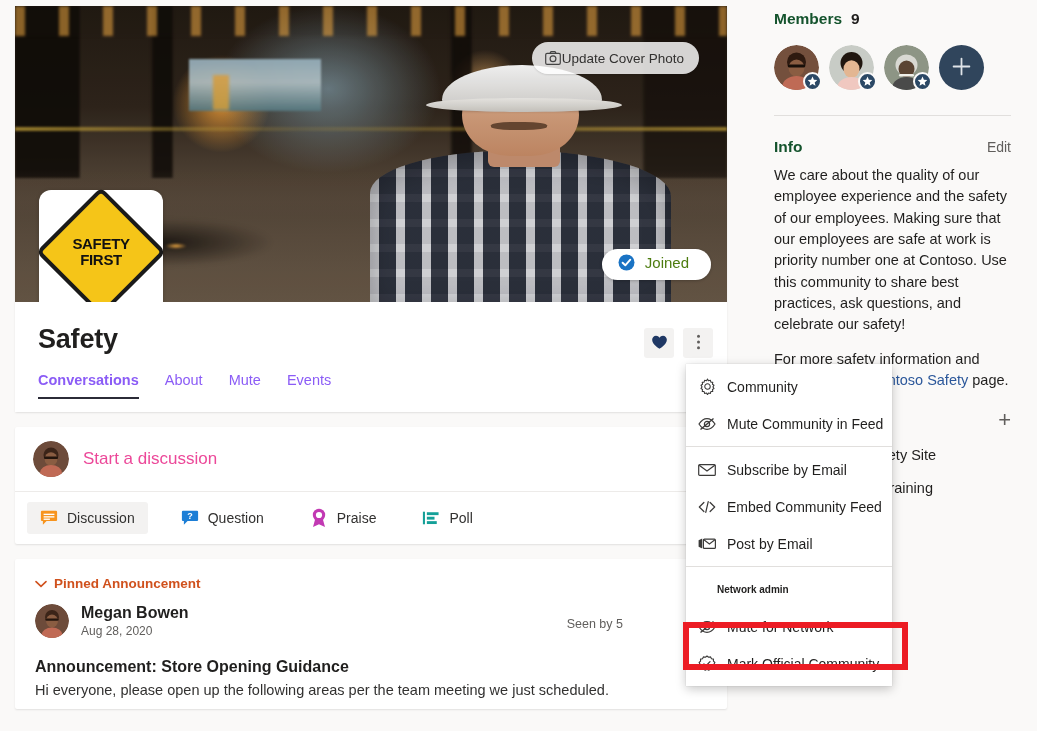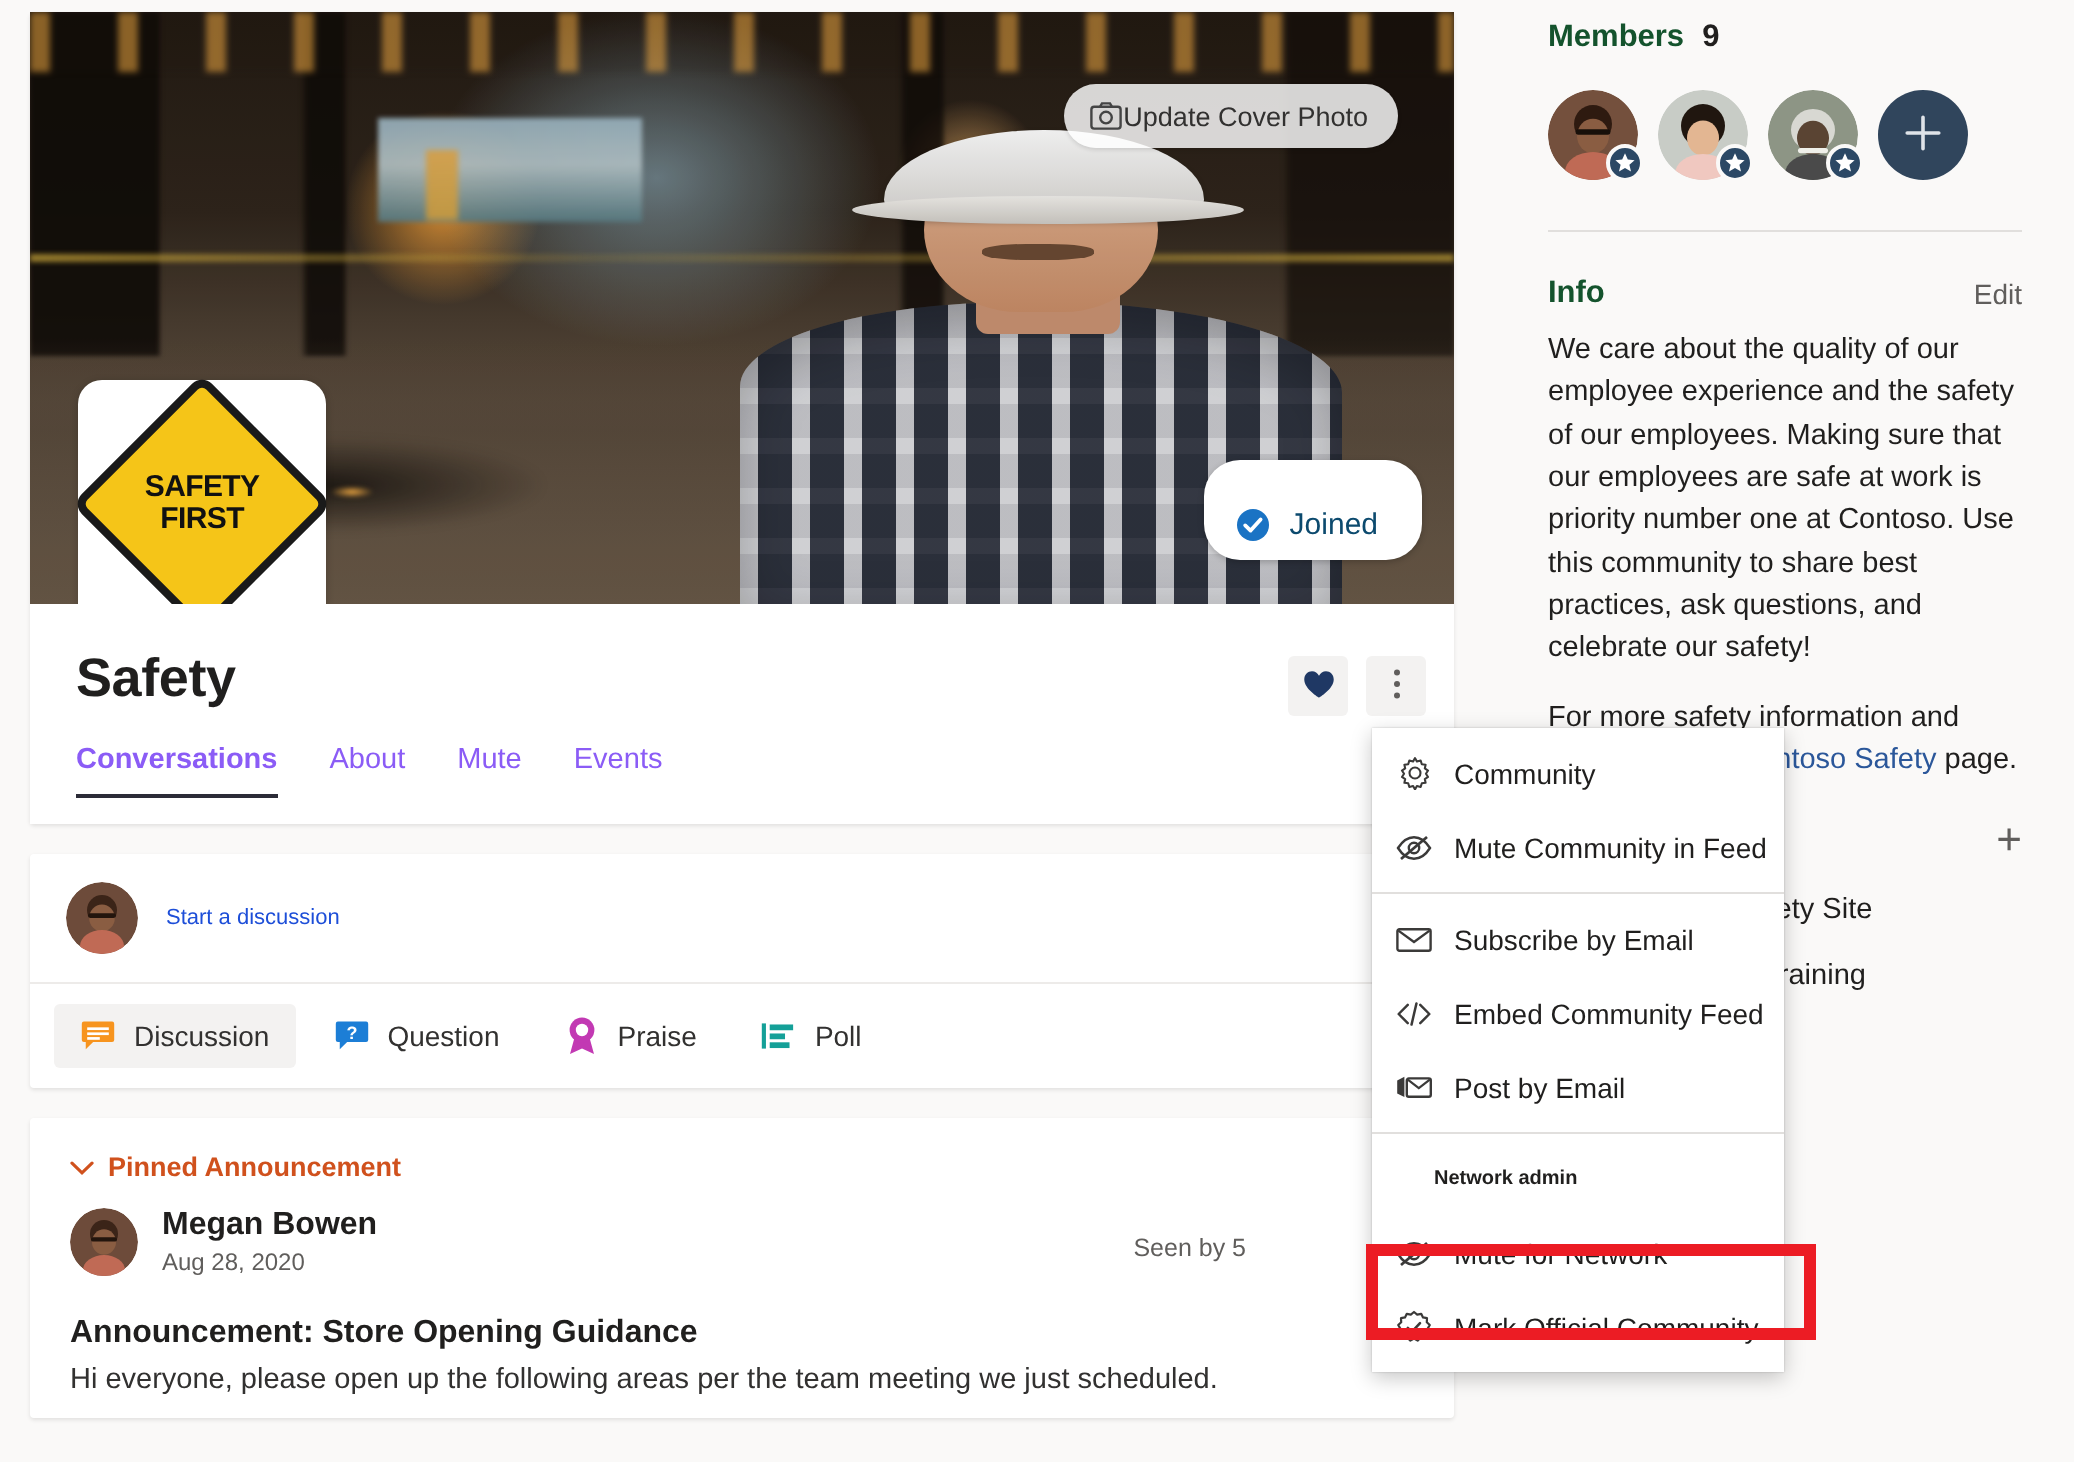--- a/index.html
+++ b/index.html
@@ -121,21 +121,21 @@
     display: flex; align-items: center; gap: 0;
     background: rgba(255,255,255,.82); color: #323130;
     border: none; border-radius: 16px; padding: 7px 15px 7px 12px;
     font-size: 13.5px; font-family: "Liberation Sans", sans-serif; cursor: pointer;
     box-shadow: 0 1px 2px rgba(0,0,0,.12);
   }
   .joined-btn {
     position: absolute; right: 16px; bottom: 22px;
     display: flex; align-items: center; gap: 9px;
     background: #ffffff; border: none; border-radius: 18px;
-    padding: 23px 22px 9px 16px; font-size: 15px; color: #0c4a6e;
+    padding: 4px 22px 9px 16px; font-size: 15px; color: #4d7c0f;
     font-family: "Liberation Sans", sans-serif; cursor: pointer;
     box-shadow: 0 1px 3px rgba(0,0,0,.22);
   }
   .group-logo {
     position: absolute; left: 24px; top: 184px; width: 124px; height: 124px;
     background: #fff; border-radius: 12px; box-shadow: 0 1px 4px rgba(0,0,0,.2);
     display: flex; align-items: center; justify-content: center;
   }
   .diamond {
     width: 92px; height: 92px; transform: rotate(45deg);
@@ -168,22 +168,22 @@
 
   
   .composer {
     margin-top: 15px; width: 712px; background: #fff;
     border-radius: 2px; box-shadow: 0 1px 2px rgba(0,0,0,.10);
   }
   .composer-top {
     display: flex; align-items: center; gap: 14px;
     padding: 14px 18px; border-bottom: 1px solid #edebe9;
   }
-  .composer-ph { font-size: 11px; color: #1d4ed8; }
-  .composer-types { display: flex; gap: 6px; padding: 10px 12px; }
+  .composer-ph { font-size: 17px; color: #ec4899; }
+  .composer-types { display: flex; gap: 20px; padding: 10px 12px; }
   .ptype {
     display: flex; align-items: center; gap: 9px; padding: 7px 13px;
     border-radius: 3px; font-size: 14px; color: #323130; cursor: pointer; background: transparent;
     border: none; font-family: "Liberation Sans", sans-serif;
   }
   .ptype.sel { background: #f3f2f1; }
 
   
   .post {
     margin-top: 15px; width: 712px; background: #fff; border-radius: 2px;

